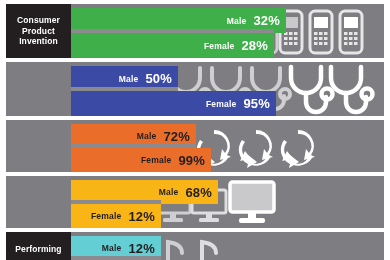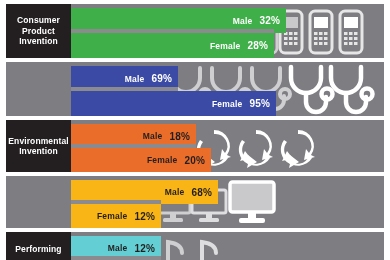--- a/index.html
+++ b/index.html
@@ -67,21 +67,21 @@
     z-index:3;
     white-space:nowrap;
   }
   .bar .lab {
     font-weight:bold;
     font-size:8.5px;
     letter-spacing:.2px;
   }
   .bar .val {
     font-weight:bold;
-    font-size:10px;
+    font-size:13px;
     margin-left:7px;
     letter-spacing:.2px;
   }
   .bar.male   { top:4px; }
   .bar.female { bottom:0;padding-left:46px; }
 
   
   .sep {
     position:absolute;
     left:65px;
@@ -197,21 +197,21 @@
       <svg width="52" height="52" viewBox="0 0 52 52" style="left:318px;top:1px;">
         <path d="M7 4 v11 a15 15 0 0 0 30 0 V4" fill="none" stroke="#ffffff" stroke-width="4.5" stroke-linecap="round"></path>
         <path d="M22 30 v9 a10 10 0 0 0 20 0 v-5" fill="none" stroke="#ffffff" stroke-width="4.5" stroke-linecap="round"></path>
         <circle cx="43" cy="31" r="5.5" fill="none" stroke="#ffffff" stroke-width="4.5"></circle>
       </svg>
     </div>
 
 
     <div class="bar male" style="width:107px;height:25px;background:#3b4aa5;color:#ffffff;">
       <span class="lab">Male</span>
-      <span class="val">69%</span>
+      <span class="val">50%</span>
     </div>
 
     <div class="sep" style="top:25px;height:4px;width:107px;"></div>
 
     <div class="bar female" style="width:205px;height:25px;background:#3b4aa5;color:#ffffff;">
       <span class="lab">Female</span>
       <span class="val">95%</span>
     </div>
   </div>
 
@@ -227,32 +227,31 @@
         <path d="M8 16 a16 16 0 0 0 6 24 l-1 4 10 -6 -9 -7 0 5 A12 12 0 0 1 11 18 z" fill="#ffffff"></path>
         <path d="M36 34 a16 16 0 0 1 -26 2 l-4 1 5 -10 7 9 -5 0 A12 12 0 0 0 33 32 z" fill="#ffffff"></path>
       </svg>
       <svg width="44" height="44" viewBox="0 0 44 44" style="left:270px;top:4px;">
         <path d="M22 6 a16 16 0 0 1 13 25 l4 2 -11 3 2 -11 3 4 A12 12 0 0 0 22 10 z" fill="#ffffff"></path>
         <path d="M8 16 a16 16 0 0 0 6 24 l-1 4 10 -6 -9 -7 0 5 A12 12 0 0 1 11 18 z" fill="#ffffff"></path>
         <path d="M36 34 a16 16 0 0 1 -26 2 l-4 1 5 -10 7 9 -5 0 A12 12 0 0 0 33 32 z" fill="#ffffff"></path>
       </svg>
     </div>
 
-    <div class="cat">Environmental Invention</div>
 
     <div class="bar male" style="width:125px;height:24px;background:#ea6d2a;color:#231f20;">
       <span class="lab">Male</span>
-      <span class="val">18%</span>
+      <span class="val">72%</span>
     </div>
 
     <div class="sep" style="top:24px;height:4px;width:125px;"></div>
 
     <div class="bar female" style="width:140px;height:24px;background:#ea6d2a;color:#231f20;">
       <span class="lab">Female</span>
-      <span class="val">20%</span>
+      <span class="val">99%</span>
     </div>
   </div>
 
   <div class="row r4">
     <div class="icons">
       <svg width="38" height="36" viewBox="0 0 38 36" style="left:148px;top:12px;">
         <rect x="2" y="2" width="34" height="23" rx="2" fill="none" stroke="#cfcfd2" stroke-width="3"></rect>
         <rect x="16" y="25" width="6" height="5" fill="#cfcfd2"></rect>
         <rect x="9" y="30" width="20" height="4" rx="1.5" fill="#cfcfd2"></rect>
       </svg>

